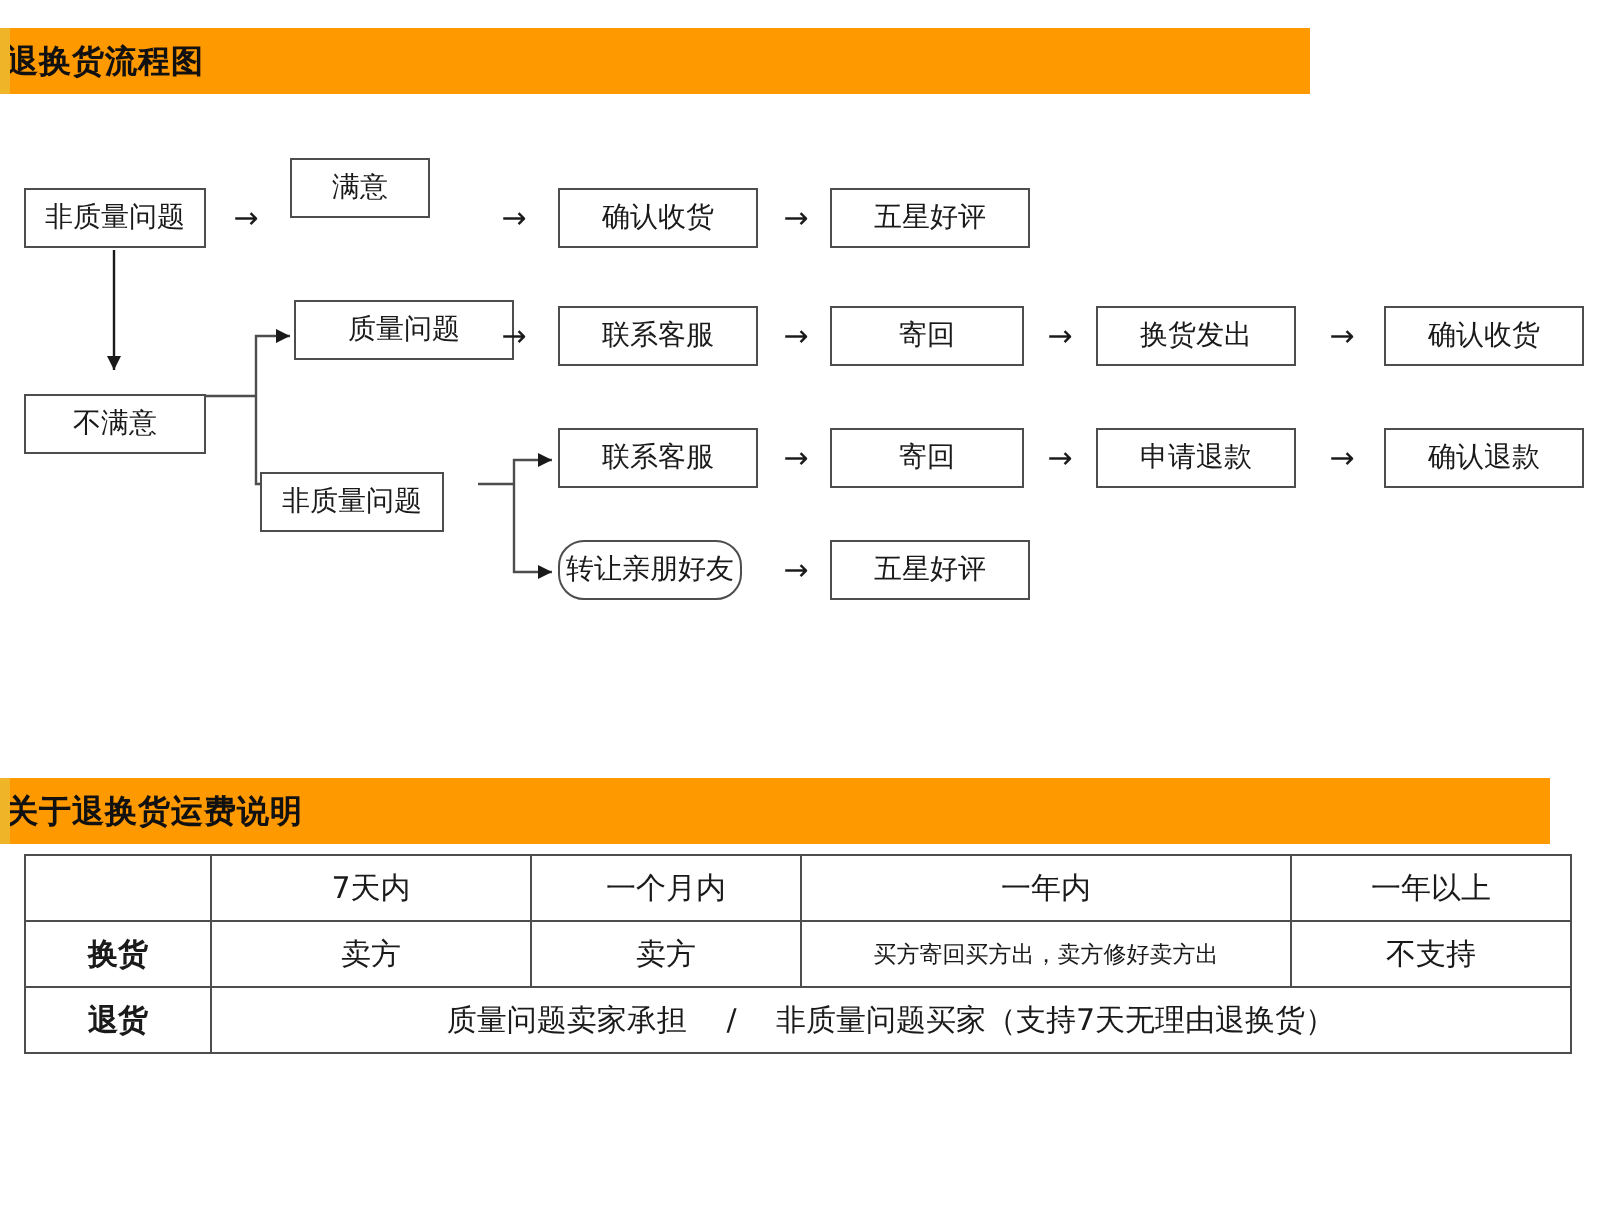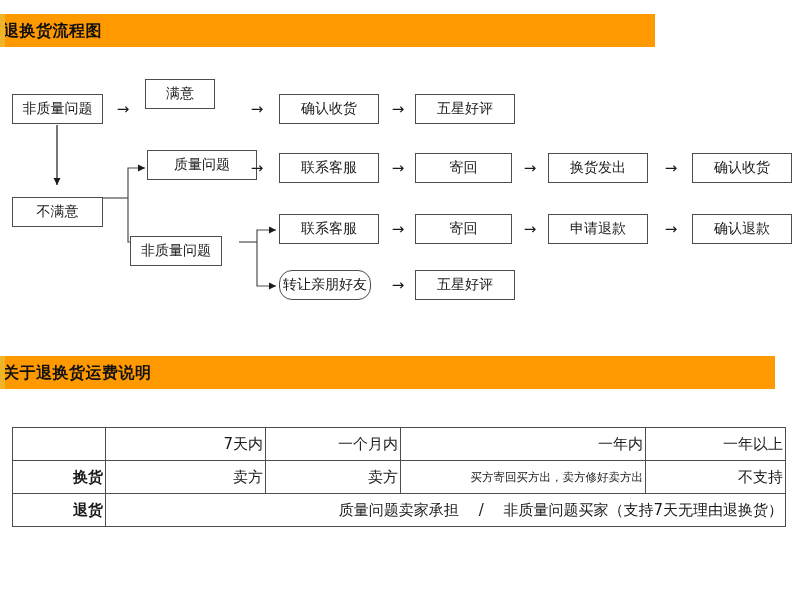--- a/index.html
+++ b/index.html
@@ -37,21 +37,21 @@
   .banner-title {
     font-size: 16px;
     font-weight: bold;
     color: #111111;
     letter-spacing: 0.5px;
     padding-left: 3px;
     line-height: 1;
     white-space: nowrap;
   }
   #banner-flow { left: 0px; top: 14px; width: 655px; }
-  #banner-fee  { left: 0px; top: 356px; width: 775px; }
+  #banner-fee  { left: 0px; top: 389px; width: 775px; }
 
   
   .flow {
     position: absolute;
     left: 0;
     top: 0;
     width: 800px;
     height: 340px;
   }
   .node {
@@ -90,21 +90,21 @@
     left: 12px;
     top: 427px;
     width: 773px;
     border-collapse: collapse;
     table-layout: fixed;
     background: #fff;
   }
   .fee-table td {
     border: 1px solid #4d4d4d;
     height: 32px;
-    text-align: right;
+    text-align: center;
     vertical-align: middle;
     font-size: 15px;
     color: #1a1a1a;
     padding: 0 2px;
   }
   .fee-table td.rowhead {
     font-weight: bold;
     font-size: 15px;
   }
   .fee-table td.small {

